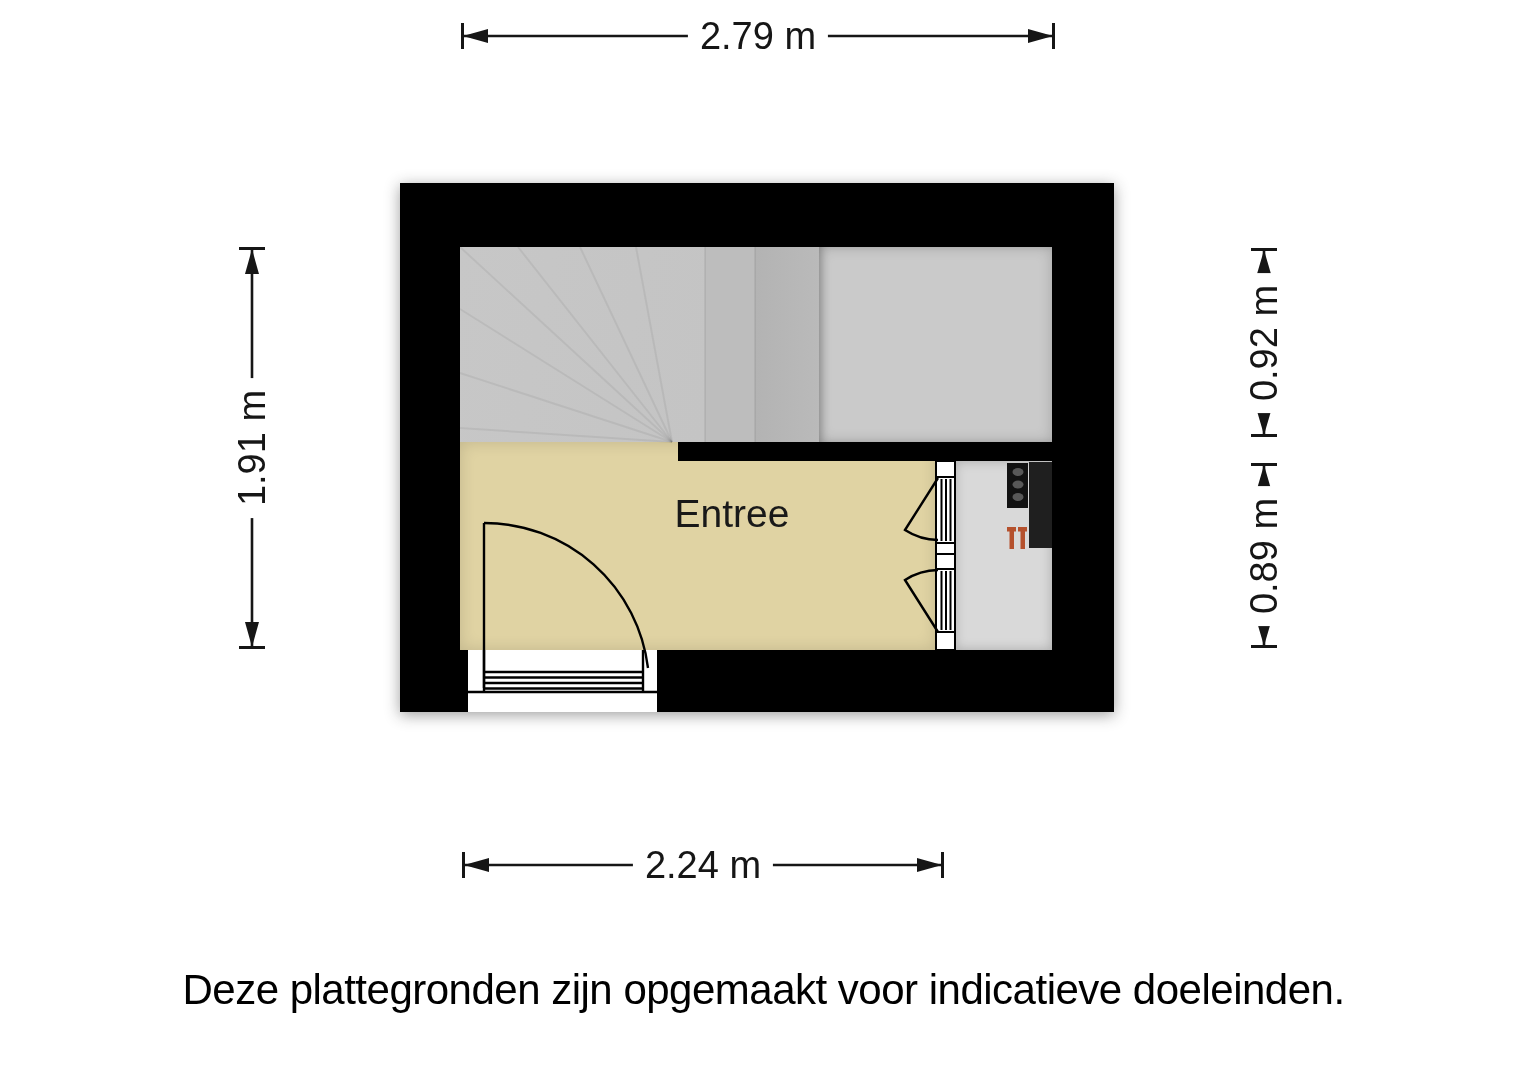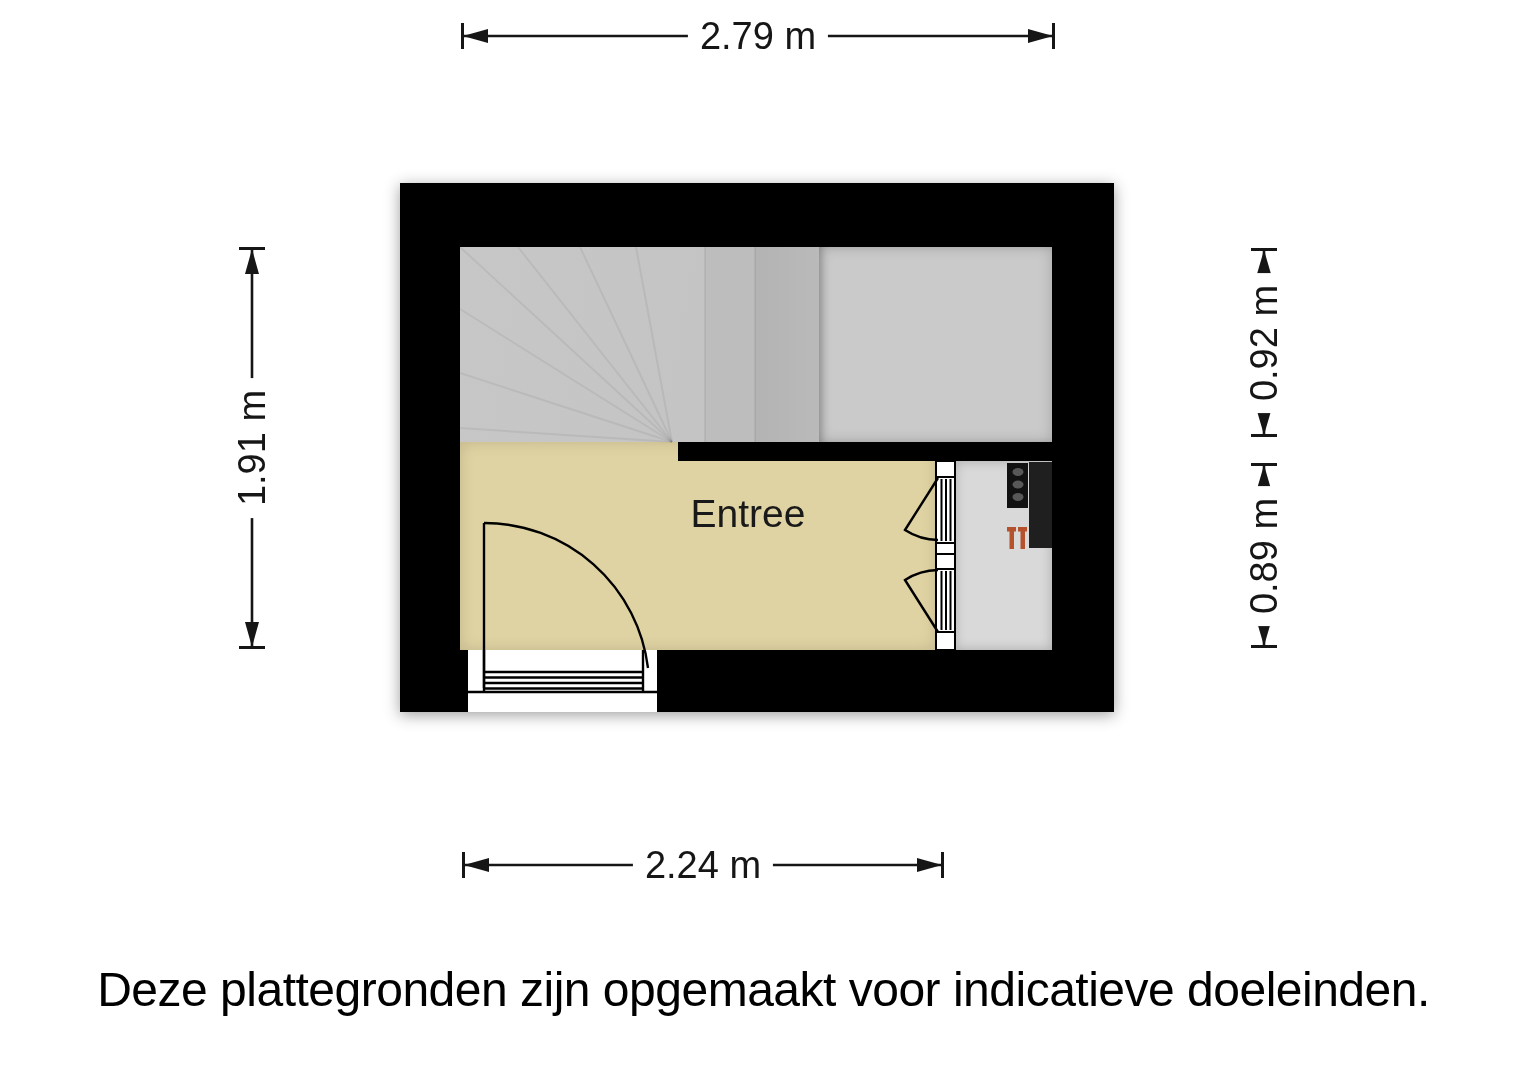--- a/index.html
+++ b/index.html
@@ -39,21 +39,21 @@
               background:#fff;padding:0 12px;font-size:38px;white-space:nowrap;color:#161616;}
   .dim.vertical .label{transform:translate(-50%,-50%) rotate(-90deg);}
   .dim-top{left:460px;top:14px;width:596px;height:44px;}
   .dim-bottom{left:461px;top:843px;width:484px;height:44px;text-align:center;}
   .dim-left{left:230px;top:246px;width:44px;height:404px;}
   .dim-right-top{left:1242px;top:247px;width:44px;height:191px;}
   .dim-right-bottom{left:1242px;top:462px;width:44px;height:187px;}
 
   
   .disclaimer{position:absolute;left:0;top:965px;width:100%;text-align:center;
-              font-size:48px;line-height:50px;letter-spacing:-.5px;color:#000;}
+              font-size:42px;line-height:50px;letter-spacing:-.5px;color:#000;}
 </style>
 </head>
 <body>
 
 <div id="stage">
 
   <div class="dim dim-top">
     <svg viewBox="0 0 596 44">
       <line x1="2.5" y1="9" x2="2.5" y2="35" stroke="#161616" stroke-width="3"></line>
       <line x1="593.5" y1="9" x2="593.5" y2="35" stroke="#161616" stroke-width="3"></line>
@@ -174,21 +174,21 @@
       </g>
 
       <g fill="var(--tap,#b5512d)">
         <rect x="607" y="344" width="9" height="4.5"></rect>
         <rect x="609.5" y="348" width="4.5" height="18"></rect>
         <rect x="618" y="344" width="9" height="4.5"></rect>
         <rect x="620.5" y="348" width="4.5" height="18"></rect>
       </g>
     </svg>
 
-    <div class="room-label" style="left:148px;top:307px;position:absolute;width:400px;">
+    <div class="room-label" style="left:132px;top:307px;position:absolute;width:400px;">
       <div>Entree</div>
     </div>
   </div>
 
   <div class="disclaimer">
     <div>Deze plattegronden zijn opgemaakt voor indicatieve doeleinden.</div>
   </div>
 
 </div>
 

